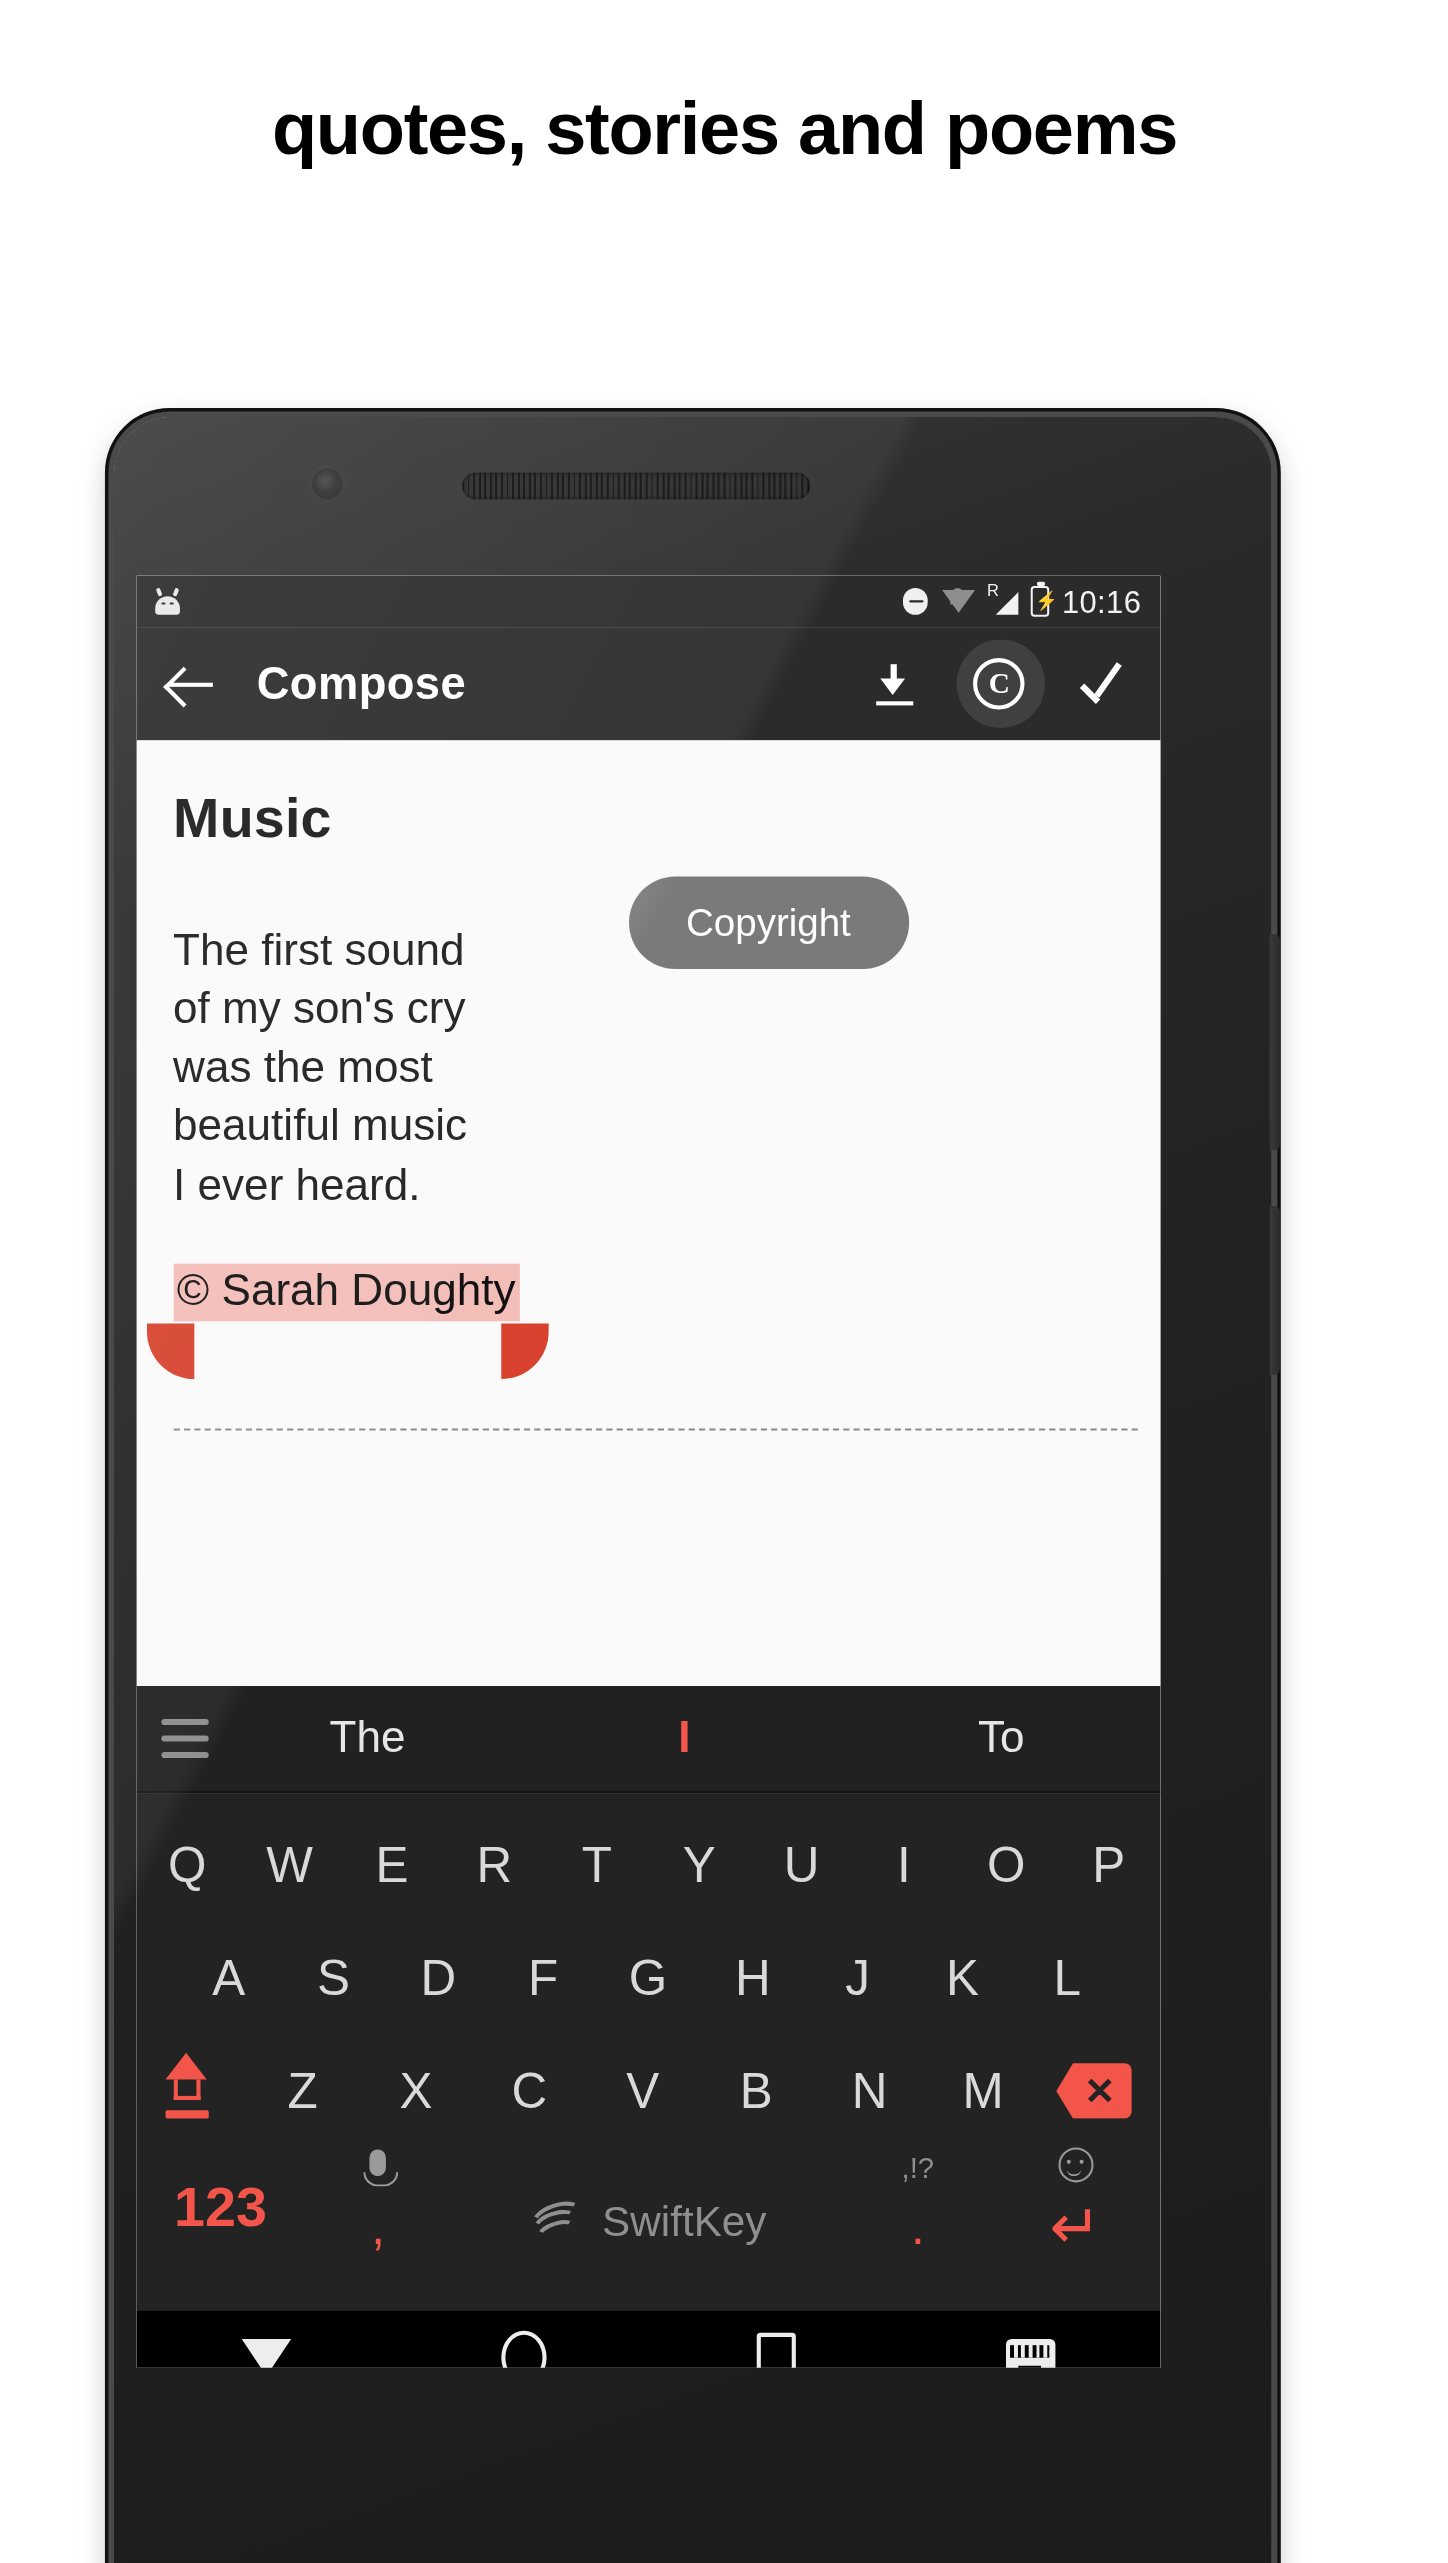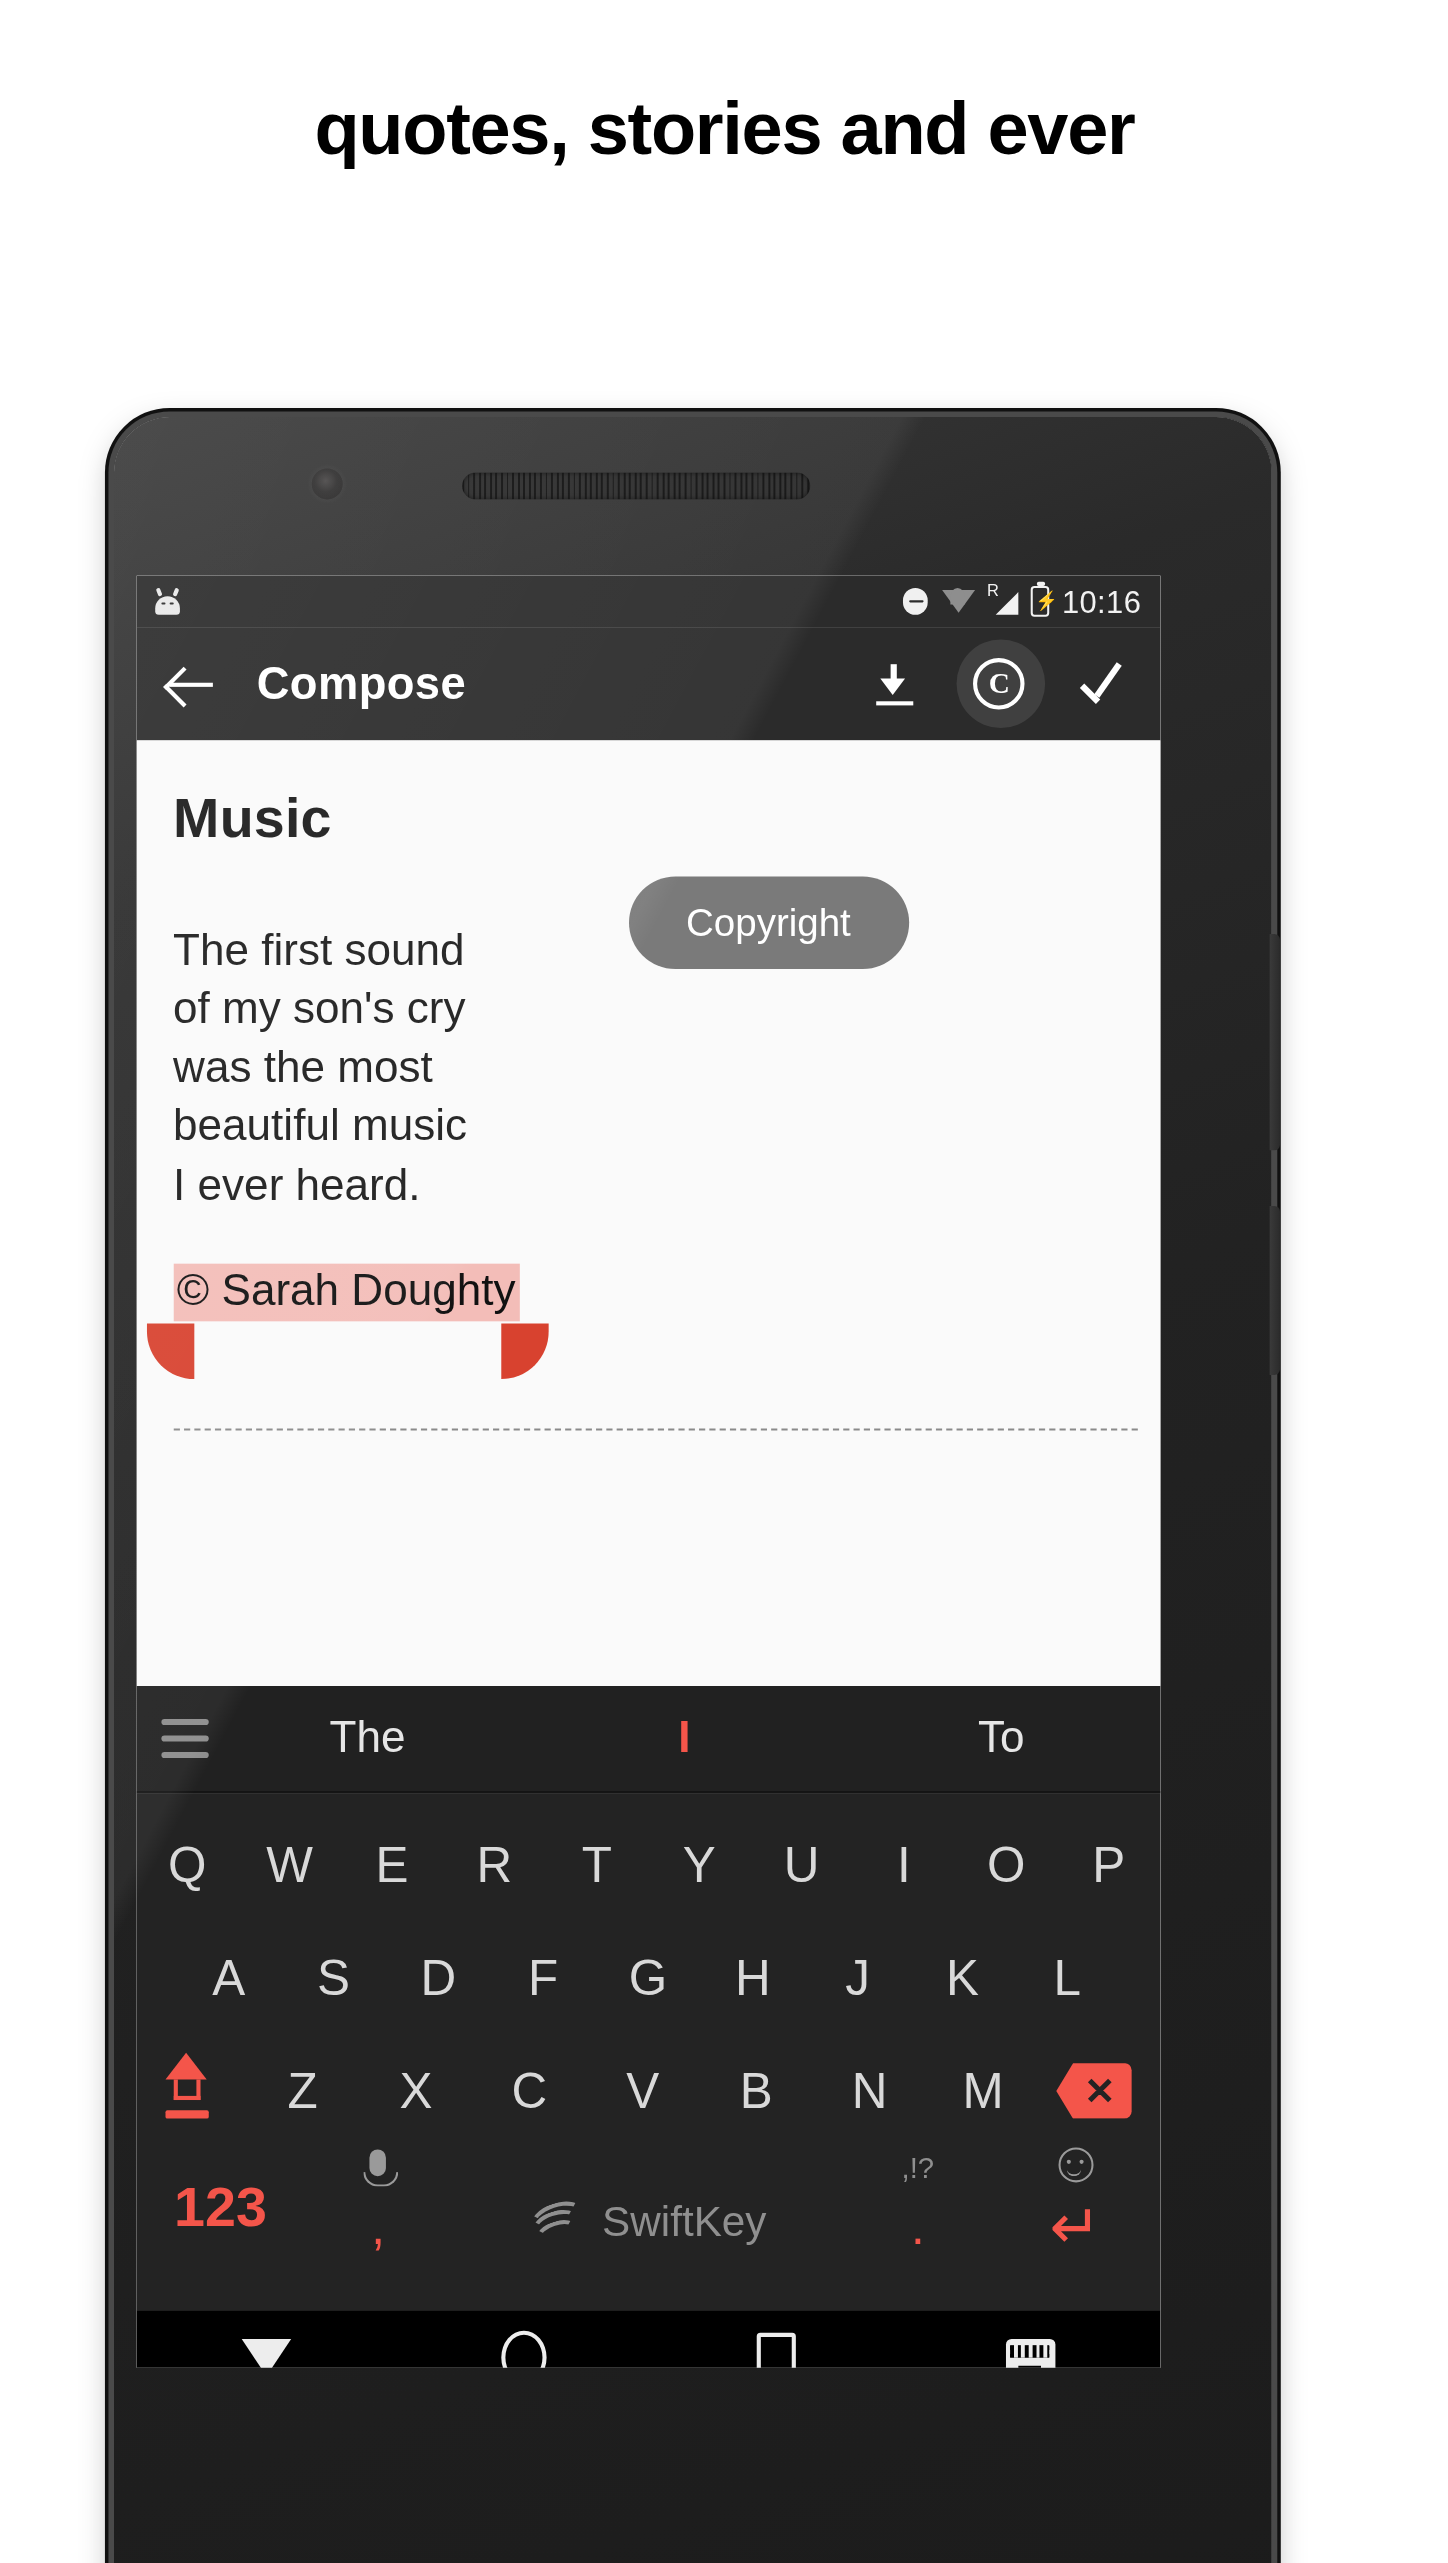--- a/index.html
+++ b/index.html
@@ -290,21 +290,21 @@
     content:''; position:absolute; left:2.7px; top:3.6px; width:18.7px; height:6.2px;
     background: repeating-linear-gradient(90deg,#000 0 1.8px,#ededed 1.8px 3.6px),
                 repeating-linear-gradient(0deg,#000 0 1.8px,#ededed 1.8px 3.6px);
   }
   .nav-kb::after { content:''; position:absolute; left:6.2px; bottom:2.7px; width:11.6px; height:2.7px; background:#000; }
 </style>
 </head>
 <body>
 
 <div class="headline">
-  <span class="l2">quotes, stories and ever</span>
+  <span class="l2">quotes, stories and poems</span>
 </div>
 
 <div class="phone-wrap">
   <div class="phone-body">
 
     <div class="cam"></div>
     <div class="grille grille-top"></div>
 
     <div class="btn-side btn-power"></div>
     <div class="btn-side btn-vol"></div>

